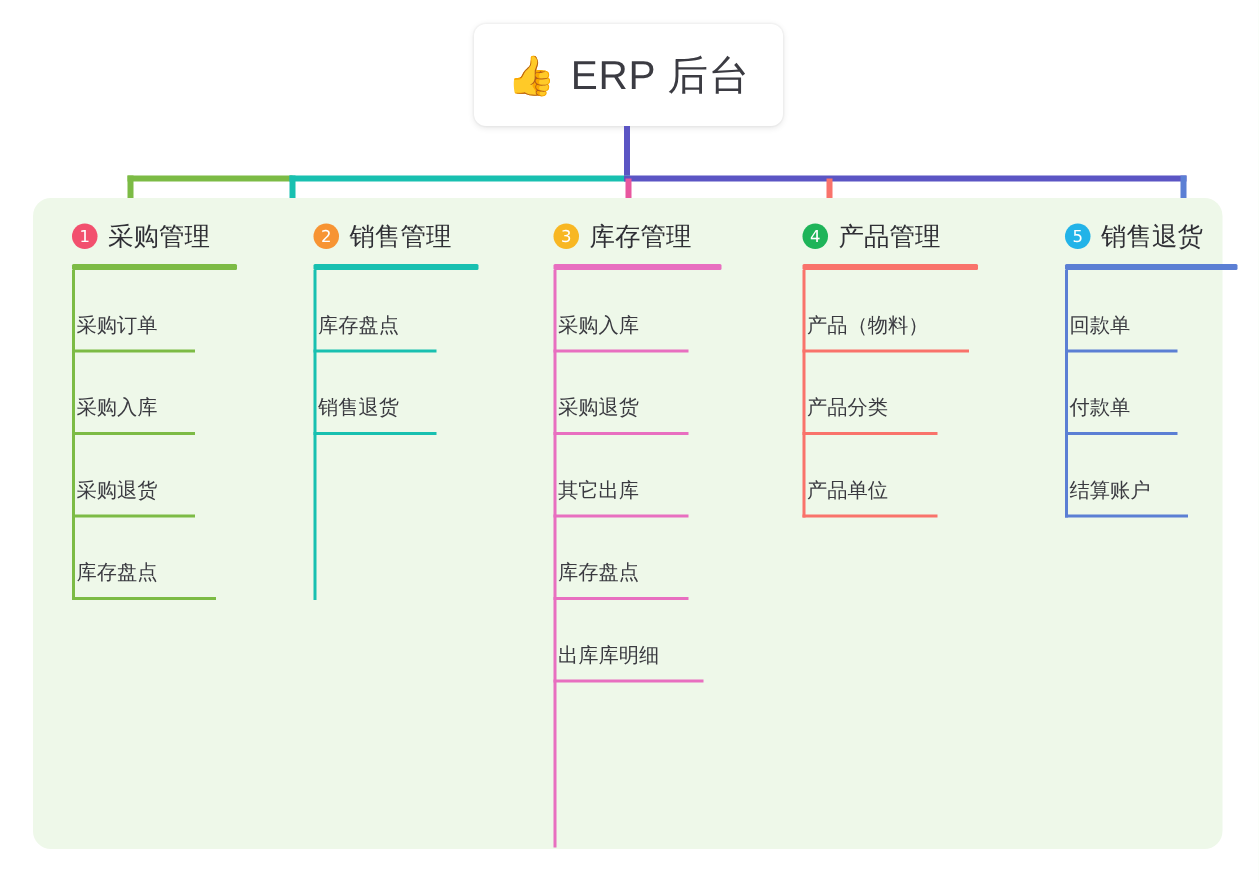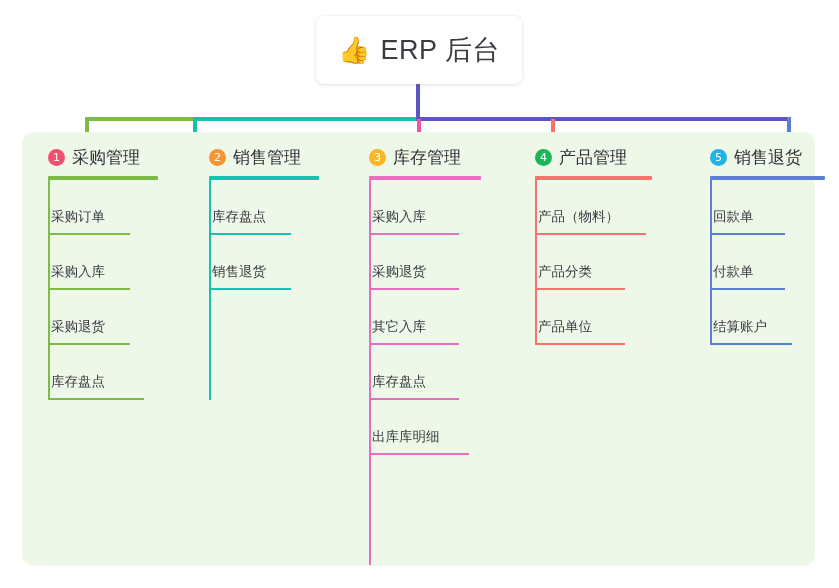--- a/index.html
+++ b/index.html
@@ -210,21 +210,21 @@
         <div class="spine" style="background: rgb(232, 111, 192); height: 385px;"></div>
         <div class="leaf">
           <div class="leaf-label">采购入库</div>
           <div class="leaf-rule" style="width: 90px; background: rgb(232, 111, 192);"></div>
         </div>
         <div class="leaf">
           <div class="leaf-label">采购退货</div>
           <div class="leaf-rule" style="width: 90px; background: rgb(232, 111, 192);"></div>
         </div>
         <div class="leaf">
-          <div class="leaf-label">其它入库</div>
+          <div class="leaf-label">其它出库</div>
           <div class="leaf-rule" style="width: 90px; background: rgb(232, 111, 192);"></div>
         </div>
         <div class="leaf">
           <div class="leaf-label">库存盘点</div>
           <div class="leaf-rule" style="width: 90px; background: rgb(232, 111, 192);"></div>
         </div>
         <div class="leaf">
           <div class="leaf-label">出库库明细</div>
           <div class="leaf-rule" style="width: 100px; background: rgb(232, 111, 192);"></div>
         </div>

